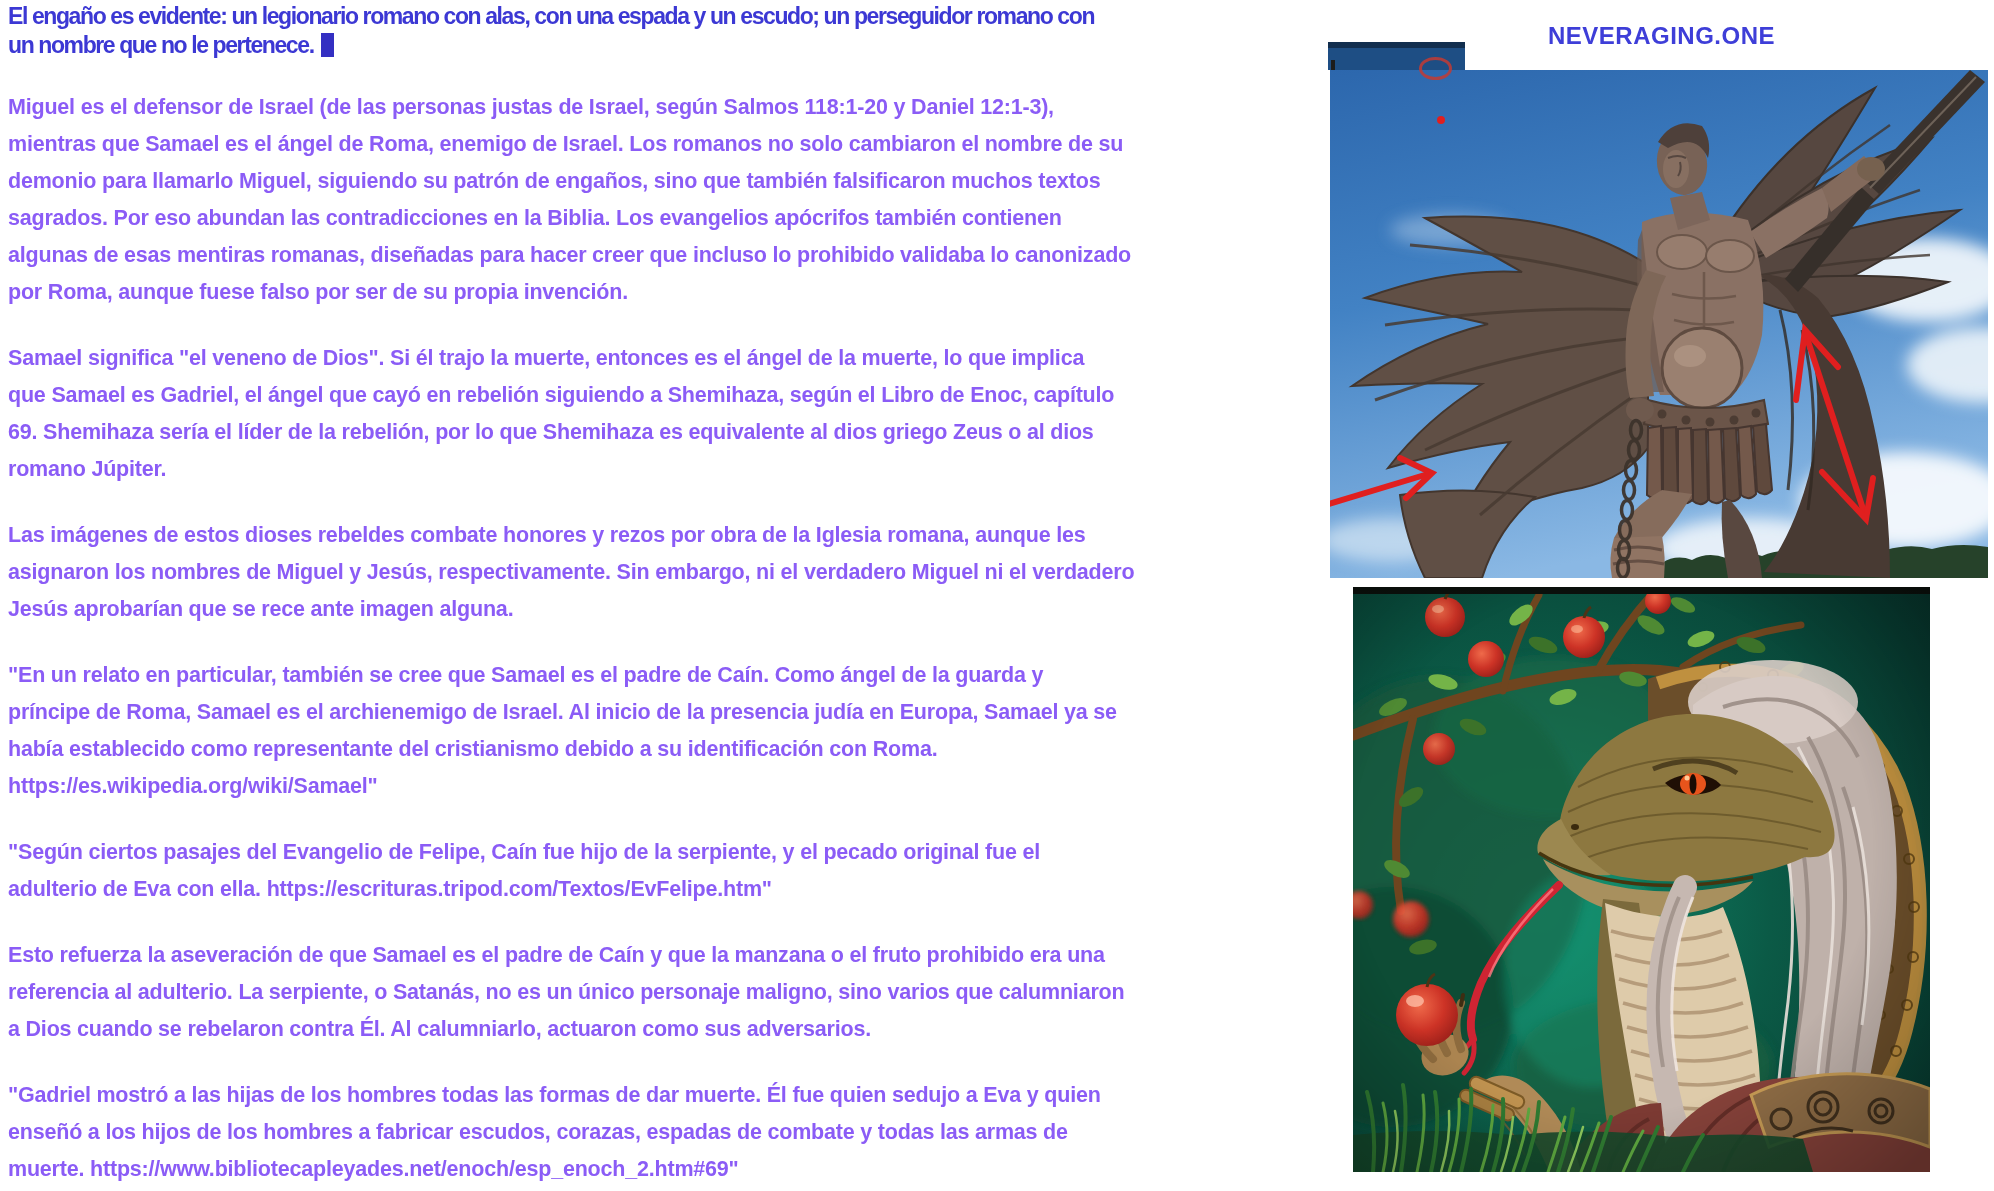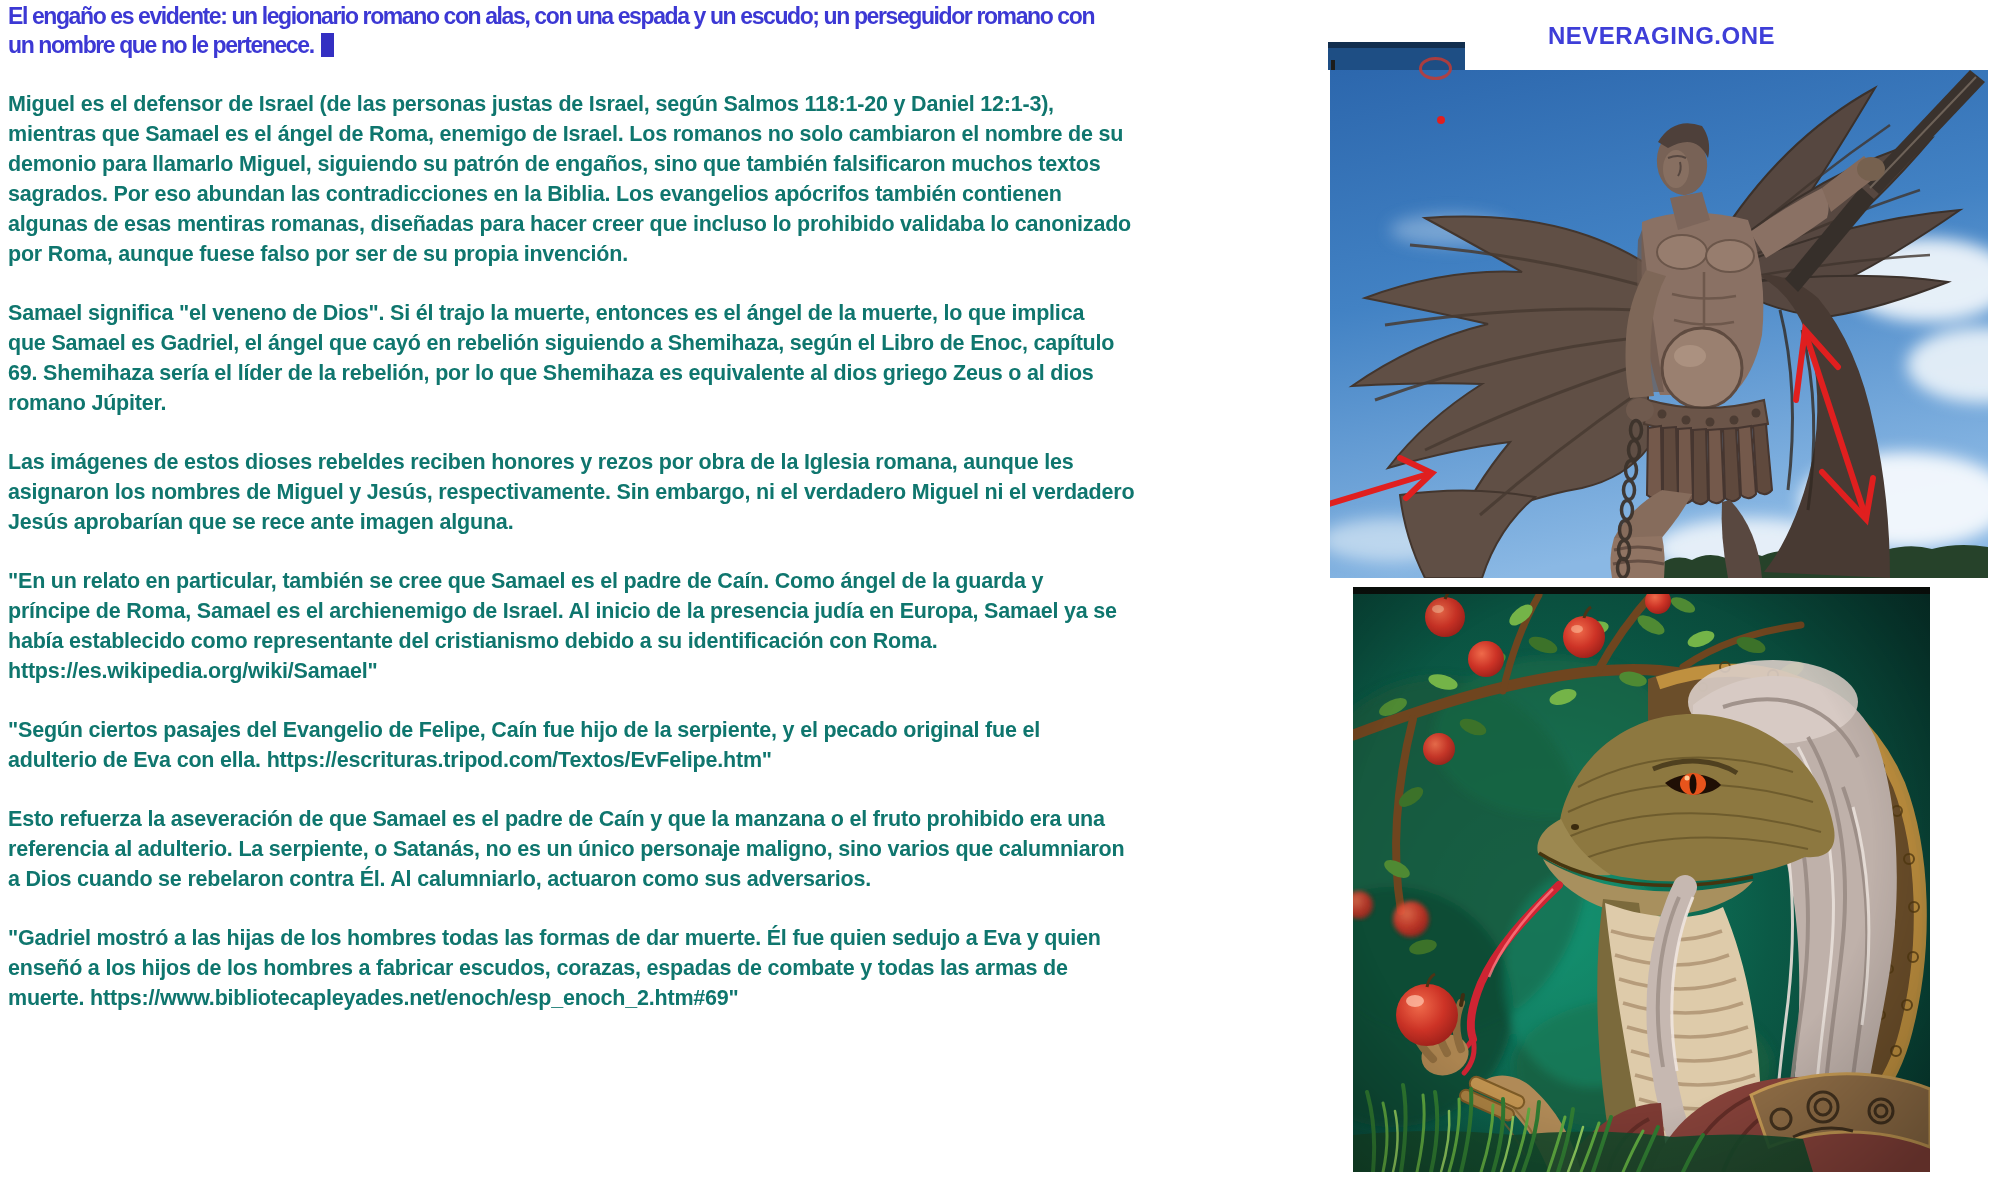--- a/index.html
+++ b/index.html
@@ -1,19 +1,19 @@
 <!DOCTYPE html>
 <html><head>
 <meta charset="utf-8">
 <style>
   html,body{margin:0;padding:0;background:#ffffff;}
   .page{position:relative;width:1994px;height:1191px;background:#ffffff;overflow:hidden;
         font-family:"Liberation Sans",sans-serif;}
   .article{position:absolute;left:8px;top:2px;width:1330px;}
-  .para{margin:0 0 29px 0;font-weight:bold;font-size:21.5px;line-height:30px;color:#0f766e;
+  .para{margin:0 0 29px 0;font-weight:bold;font-size:21.5px;line-height:37px;color:#8b5cf6;
         white-space:pre;letter-spacing:-0.2px;}
   .para.blue{color:#3c38d4;font-size:23px;line-height:29px;letter-spacing:-1.4px;}
   .cursor{display:inline-block;width:13px;height:24px;background:#342fc2;vertical-align:-4px;margin-left:2px;}
   .site-label{position:absolute;left:1548px;top:22px;font-weight:bold;font-size:24px;
         letter-spacing:0.5px;color:#3e3ed8;}
   .blue-bar{position:absolute;left:1328px;top:42px;width:137px;height:28px;
         background:linear-gradient(#122e4e 0 6px,#1e4e84 6px);}
   .red-oval{position:absolute;left:1419px;top:57px;width:27px;height:17px;border:3px solid #c23b34;
         border-radius:50%;opacity:.85;z-index:5;}
   .tick{position:absolute;left:1331px;top:60px;width:4px;height:10px;background:#1c1c1c;z-index:6;}
@@ -34,21 +34,21 @@
     <p class="para">Miguel es el defensor de Israel (de las personas justas de Israel, según Salmos 118:1-20 y Daniel 12:1-3),
 mientras que Samael es el ángel de Roma, enemigo de Israel. Los romanos no solo cambiaron el nombre de su
 demonio para llamarlo Miguel, siguiendo su patrón de engaños, sino que también falsificaron muchos textos
 sagrados. Por eso abundan las contradicciones en la Biblia. Los evangelios apócrifos también contienen
 algunas de esas mentiras romanas, diseñadas para hacer creer que incluso lo prohibido validaba lo canonizado
 por Roma, aunque fuese falso por ser de su propia invención.</p>
     <p class="para">Samael significa "el veneno de Dios". Si él trajo la muerte, entonces es el ángel de la muerte, lo que implica
 que Samael es Gadriel, el ángel que cayó en rebelión siguiendo a Shemihaza, según el Libro de Enoc, capítulo
 69. Shemihaza sería el líder de la rebelión, por lo que Shemihaza es equivalente al dios griego Zeus o al dios
 romano Júpiter.</p>
-    <p class="para">Las imágenes de estos dioses rebeldes reciben honores y rezos por obra de la Iglesia romana, aunque les
+    <p class="para">Las imágenes de estos dioses rebeldes combate honores y rezos por obra de la Iglesia romana, aunque les
 asignaron los nombres de Miguel y Jesús, respectivamente. Sin embargo, ni el verdadero Miguel ni el verdadero
 Jesús aprobarían que se rece ante imagen alguna.</p>
     <p class="para">"En un relato en particular, también se cree que Samael es el padre de Caín. Como ángel de la guarda y
 príncipe de Roma, Samael es el archienemigo de Israel. Al inicio de la presencia judía en Europa, Samael ya se
 había establecido como representante del cristianismo debido a su identificación con Roma.
 https://es.wikipedia.org/wiki/Samael"</p>
     <p class="para">"Según ciertos pasajes del Evangelio de Felipe, Caín fue hijo de la serpiente, y el pecado original fue el
 adulterio de Eva con ella. https://escrituras.tripod.com/Textos/EvFelipe.htm"</p>
     <p class="para">Esto refuerza la aseveración de que Samael es el padre de Caín y que la manzana o el fruto prohibido era una
 referencia al adulterio. La serpiente, o Satanás, no es un único personaje maligno, sino varios que calumniaron

